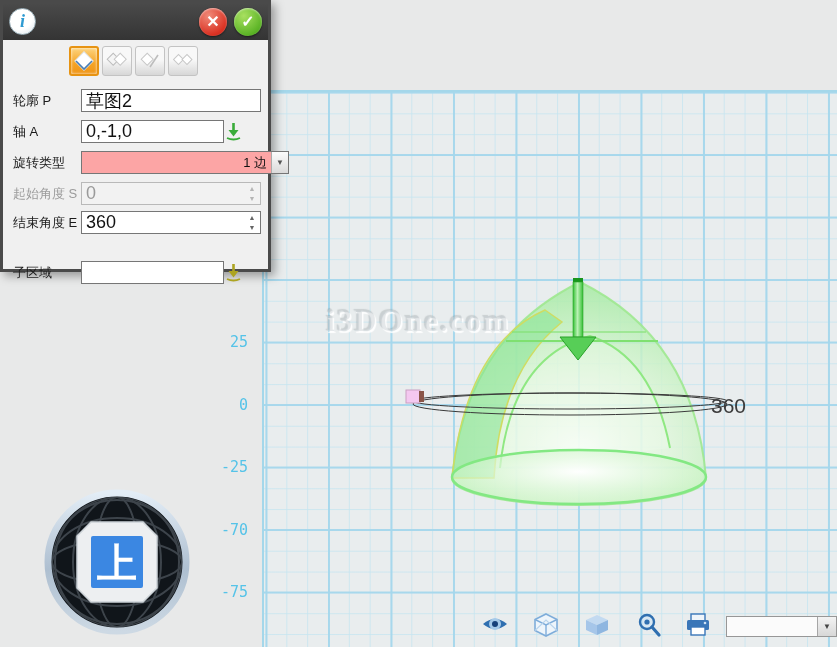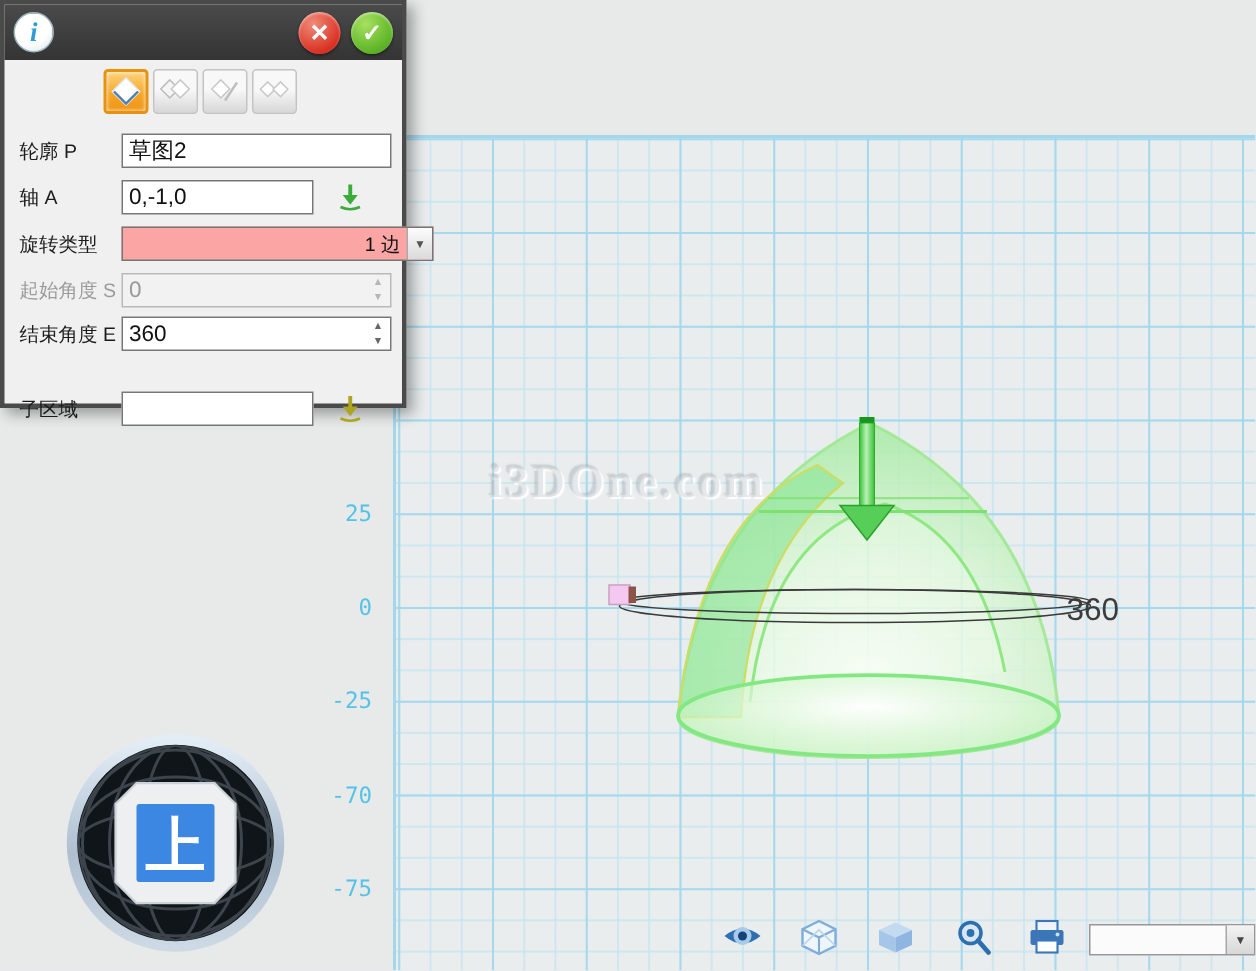--- a/index.html
+++ b/index.html
@@ -75,25 +75,25 @@
   .mode-btn.selected{
     border:2px solid #e79312;
     background:linear-gradient(#fdd37c, #f5a426 60%, #ef9416);
     box-shadow:inset 0 0 3px rgba(255,255,255,.9);
   }
 
   .field-label{ position:absolute; left:10px; font-size:13px; color:#1b1b1b; line-height:23px; }
   .field-label.disabled{ color:#9b9b9b; }
   .txt{
     position:absolute; left:78px; height:23px; border:1px solid #767676;
-    background:#fff; font-size:15px; font-family:"Liberation Sans",sans-serif;
+    background:#fff; font-size:18px; font-family:"Liberation Sans",sans-serif;
     padding:0 4px; color:#111;
   }
   .txt:disabled{ background:#f2f2f2; color:#9a9a9a; border-color:#b9b9b9; }
-  .w-full{ width:180px; } .w-short{ width:128px; }
+  .w-full{ width:180px; } .w-short{ width:143px; }
 
   .combo{
     position:absolute; left:78px; width:208px; height:23px;
     border:1px solid #767676; background:#fca5a5; display:flex;text-align:right;
   }
   .combo .combo-text{ flex:1; font-size:13px; line-height:21px; padding:0 4px; color:#111; }
   .combo .combo-arrow{
     width:17px; border-left:1px solid #ababab;
     background:linear-gradient(#fcfcfc,#dadada);
     display:flex; align-items:center; justify-content:center;

